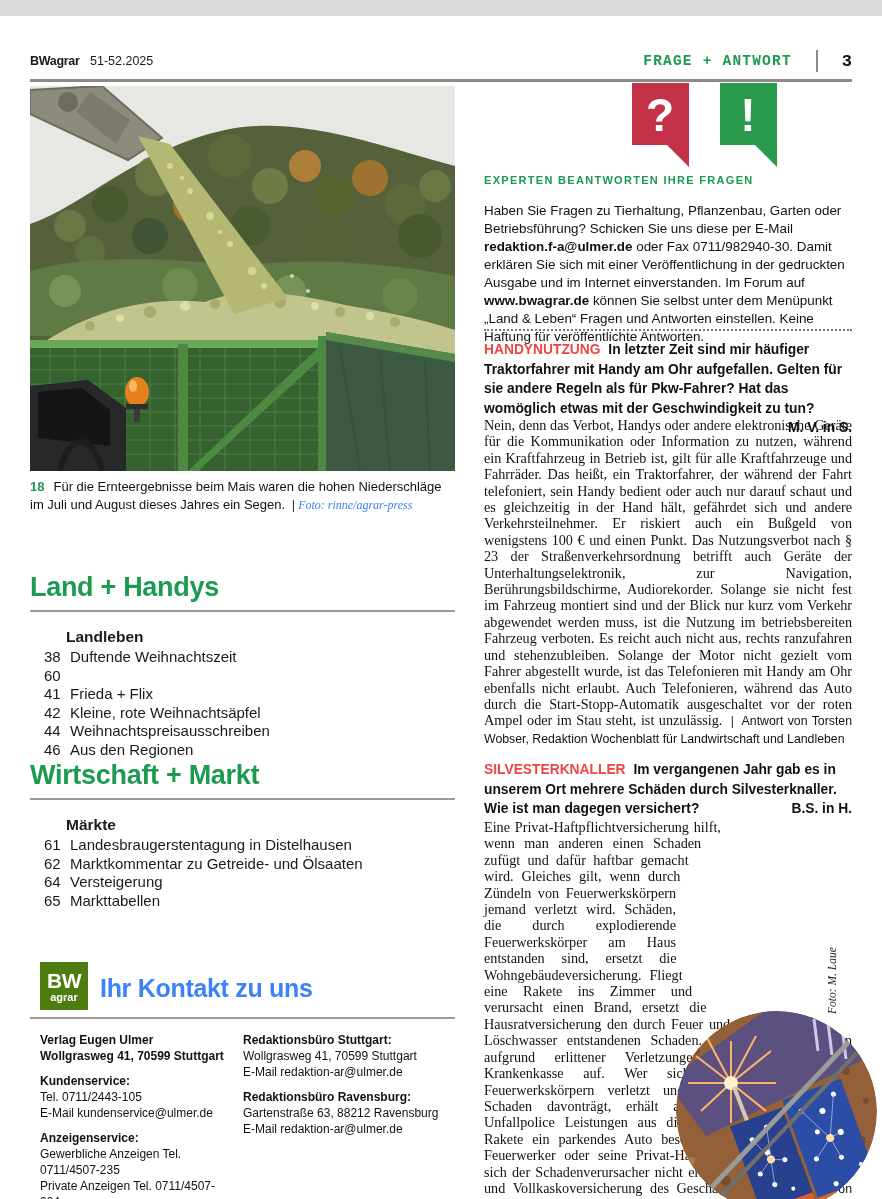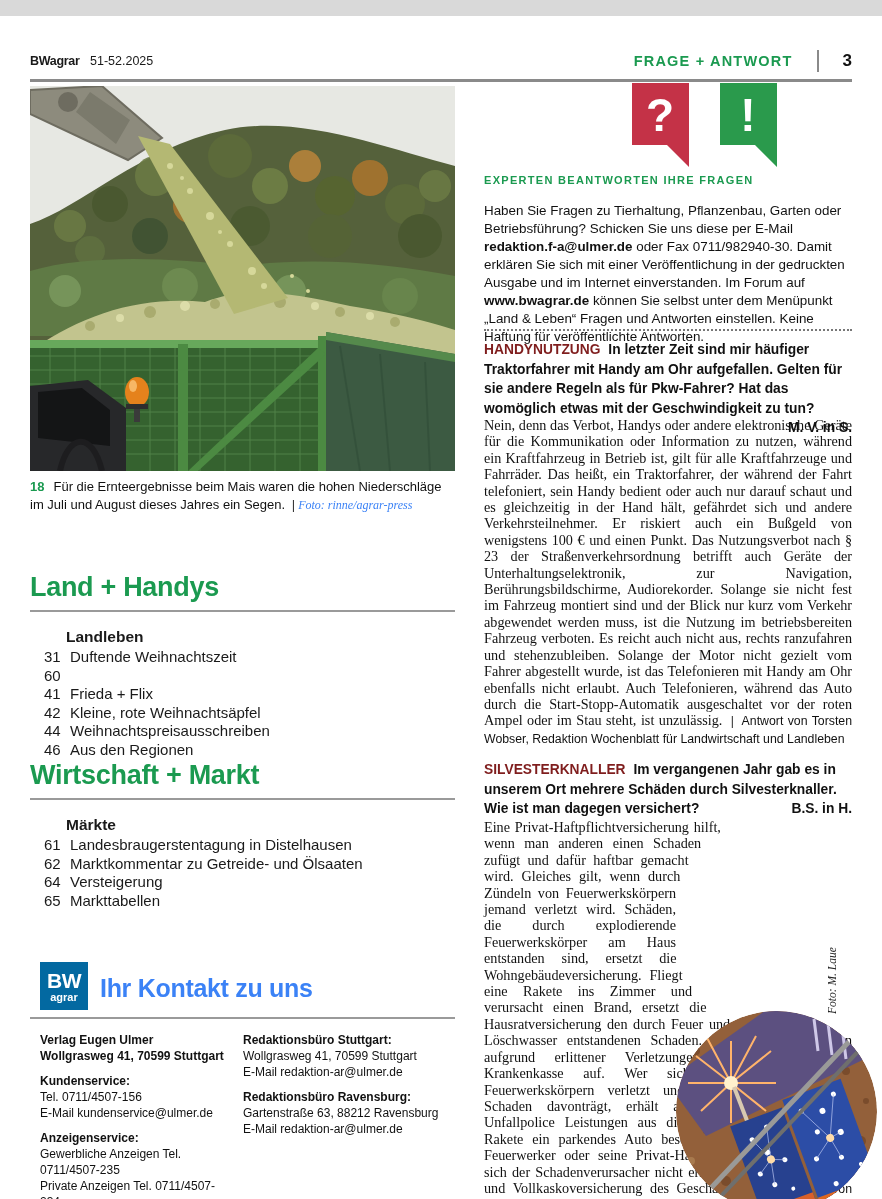--- a/index.html
+++ b/index.html
@@ -3,21 +3,21 @@
 <meta charset="utf-8">
 <style>
   html,body{margin:0;padding:0;background:#d9d9d9;}
   #page{position:relative;width:882px;height:1199px;background:#ffffff;margin:16px auto;
         font-family:"Liberation Sans",sans-serif;color:#1a1a1a;overflow:hidden;}
   .abs{position:absolute;}
 
   
   .hdr-left{left:30px;top:38px;font-size:12.5px;}
   .hdr-left .mag{font-weight:bold;letter-spacing:-0.3px;}
-  .hdr-right{right:30px;top:34px;display:flex;align-items:center;gap:24px;}
+  .hdr-right{right:30px;top:34px;display:flex;align-items:center;gap:24px;font-family:Liberation Mono, monospace;}
   .hdr-section{color:#1b9a50;font-weight:bold;font-size:14.5px;letter-spacing:1.2px;}
   .hdr-div{width:2px;height:22px;background:#8a8a8a;}
   .hdr-page{font-weight:bold;font-size:17px;color:#111;}
   .hdr-rule{left:30px;top:63px;width:822px;height:3px;background:#8a8a8a;}
 
   
   .photo{left:30px;top:70px;width:425px;height:385px;overflow:hidden;background:#6b7a49;}
   .caption{left:30px;top:462px;width:425px;font-size:13px;line-height:18px;color:#111;}
   .cap-num{color:#1b9a50;font-weight:bold;margin-right:9px;}
   .cap-credit{font-family:"Liberation Serif",serif;font-style:italic;font-size:12px;color:#3b82f6;}
@@ -26,21 +26,21 @@
   
   .toc-head{color:#1b9a50;font-weight:bold;font-size:27px;letter-spacing:-0.3px;margin:0;}
   .toc-rule{height:2px;background:#9a9a9a;margin-top:7px;}
   .toc-group{font-weight:bold;font-size:15.5px;margin:16px 0 2px 36px;}
   .toc-item{display:flex;font-size:15px;line-height:18.6px;}
   .toc-item .num{width:26px;margin-left:14px;flex:none;}
   .toc-land{left:30px;top:556px;width:425px;}
   .toc-wirt{left:30px;top:744px;width:425px;}
 
   
-  .logo{left:40px;top:946px;width:48px;height:48px;background:#0369a1;color:#fff;
+  .logo{left:40px;top:946px;width:48px;height:48px;background:#4d7c0f;color:#fff;
         display:flex;flex-direction:column;align-items:center;justify-content:center;line-height:1;}
   .logo .l1{font-weight:bold;font-size:21px;letter-spacing:-0.5px;}
   .logo .l2{font-weight:bold;font-size:11px;margin-top:1px;}
   .contact-title{left:100px;top:958px;font-size:25px;font-weight:bold;color:#3b82f6;letter-spacing:-0.3px;}
   .contact-rule{left:30px;top:1001px;width:425px;height:2px;background:#9a9a9a;}
   .contact-col{font-size:12px;line-height:16px;color:#111;}
   .contact-col .grp{margin-bottom:9px;}
   .contact-col .b{font-weight:bold;}
   .ccol1{left:40px;top:1016px;width:195px;}
   .ccol2{left:243px;top:1016px;width:212px;}
@@ -49,21 +49,21 @@
   .bubble{top:67px;width:57px;height:84px;}
   .bubble svg{display:block;}
   .expert-head{left:484px;top:158px;width:368px;color:#1b9a50;font-weight:bold;
                font-size:11px;letter-spacing:1.3px;margin:0;}
   .intro{left:484px;top:186px;width:368px;font-size:13.4px;line-height:18px;color:#111;}
   .intro .b{font-weight:bold;}
   .dotted{left:484px;top:313px;width:368px;border-top:2px dotted #777;}
 
   .qblock{left:484px;width:368px;font-size:13.8px;line-height:19.5px;font-weight:bold;color:#111;}
   .q1{top:324px;} .q2{top:744px;}
-  .q-key{color:#7f1d1d;}
+  .q-key{color:#ef4444;}
   .q-sig{float:right;}
 
   .ablock{left:484px;width:368px;font-family:"Liberation Serif",serif;
           font-size:14.2px;line-height:16.4px;text-align:justify;color:#111;hyphens:auto;}
   .a1{top:401px;} .a2{top:803px;}
   .sep{font-family:"Liberation Sans",sans-serif;font-size:12px;padding:0 4px;color:#222;}
   .attr{font-family:"Liberation Sans",sans-serif;font-size:12.3px;line-height:15px;}
 
   .circle-spacer{float:right;width:176px;height:210px;margin-top:190px;
                  shape-outside:circle(104px at 101px 104px);}
@@ -183,21 +183,21 @@
   <div class="abs caption">
     <span class="cap-num">18</span><span>Für die Ernteergebnisse beim Mais waren die hohen Niederschläge im Juli und August dieses Jahres ein Segen.</span>
     <span class="cap-sep">|</span><span class="cap-credit">Foto: rinne/agrar-press</span>
   </div>
 
   <div class="abs toc-land">
     <h2 class="toc-head">Land + Handys</h2>
     <div class="toc-rule"></div>
     <div class="toc-group">Landleben</div>
     <div class="toc-item">
-        <span class="num">31</span>
+        <span class="num">38</span>
         <span>Duftende Weihnachtszeit</span>
       </div>
     <div class="toc-item">
         <span class="num">60</span>
       </div>
     <div class="toc-item">
         <span class="num">41</span>
         <span>Frieda + Flix</span>
       </div>
     <div class="toc-item">
@@ -243,21 +243,21 @@
   <div class="abs contact-title">Ihr Kontakt zu uns</div>
   <div class="abs contact-rule"></div>
 
   <div class="abs contact-col ccol1">
     <div class="grp">
       <div class="b">Verlag Eugen Ulmer</div>
       <div class="b">Wollgrasweg 41, 70599 Stuttgart</div>
     </div>
     <div class="grp">
       <div class="b">Kundenservice:</div>
-      <div>Tel. 0711/4507-156</div>
+      <div>Tel. 0711/2443-105</div>
       <div>E-Mail kundenservice@ulmer.de</div>
     </div>
     <div class="grp">
       <div class="b">Anzeigenservice:</div>
       <div>Gewerbliche Anzeigen Tel. 0711/4507-235</div>
       <div>Private Anzeigen Tel. 0711/4507-234</div>
     </div>
   </div>
 
   <div class="abs contact-col ccol2">

